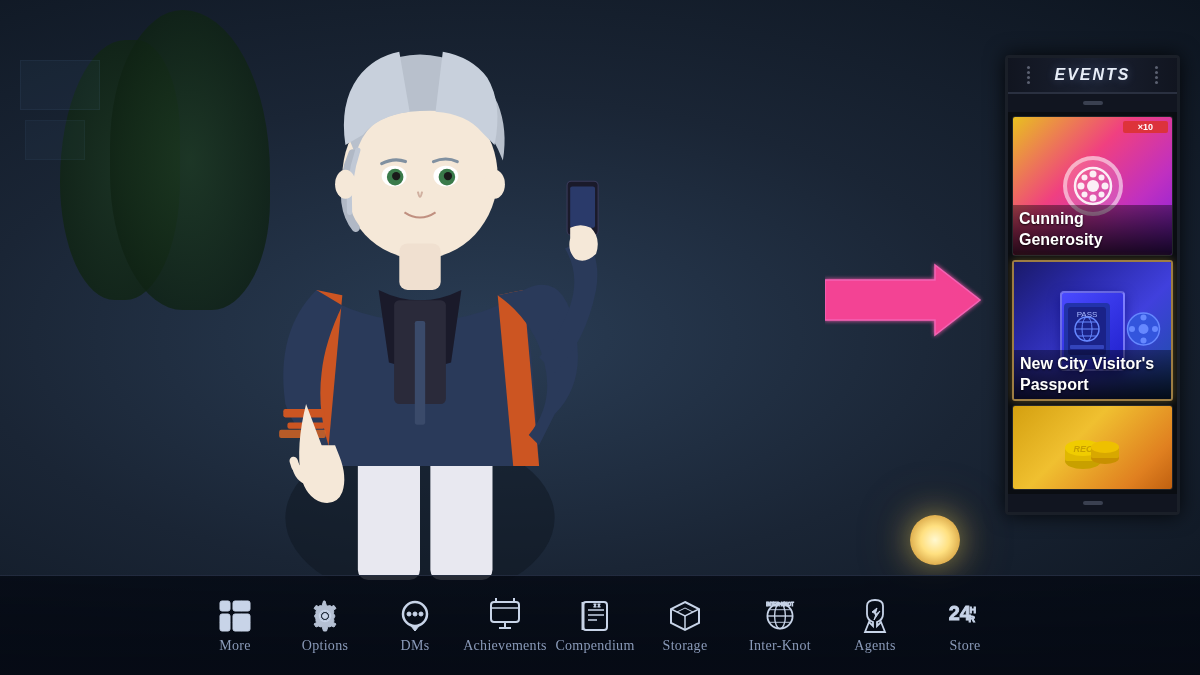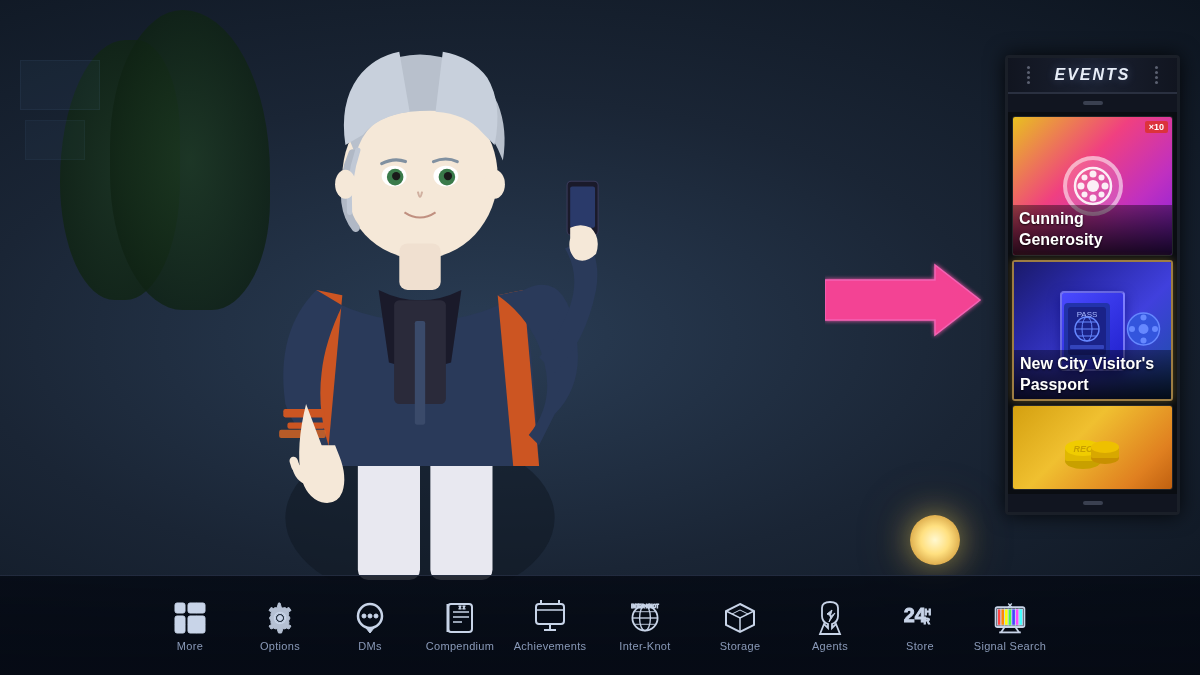--- a/index.html
+++ b/index.html
@@ -99,26 +99,27 @@
     }
 
     .nav-icon svg {
       width: 36px;
       height: 36px;
       fill: #c8d4e8;
       stroke: #c8d4e8;
     }
 
     .nav-label {
-      font-size: 11px;
+      font-size: 14px;
       color: #8a9ab8;
       text-align: center;
       line-height: 1.2;
       font-weight: 500;
       letter-spacing: 0.3px;
+      font-family: Liberation Serif, serif;
     }
 
     
     #events-panel {
       position: absolute;
       right: 20px;
       top: 55px;
       width: 175px;
       height: 460px;
       background: #0a0d12;
@@ -239,21 +240,21 @@
     }
 
     .event-badge {
       position: absolute;
       top: 4px;
       right: 4px;
       background: rgba(220,50,50,0.9);
       color: #fff;
       font-size: 9px;
       font-weight: 900;
-      padding: 1px 4px;
+      padding: 1px 15px;
       border-radius: 2px;
     }
 
     .event-icon-passport {
       width: 65px;
       height: 80px;
       background: linear-gradient(135deg, #4a4aff 0%, #2020cc 100%);
       border-radius: 4px;
       border: 2px solid rgba(255,255,255,0.3);
       display: flex;
@@ -555,109 +556,88 @@
         <circle cx="24" cy="16" r="2" fill="#c8d4e8"></circle>
         <path d="M14 28 L18 33 L22 28" fill="#c8d4e8"></path>
       </svg>
     </div>
     <span class="nav-label">DMs</span>
   </div>
 
   <div class="nav-item">
     <div class="nav-icon">
       <svg viewBox="0 0 36 36" xmlns="http://www.w3.org/2000/svg">
+        <rect x="4" y="4" width="28" height="20" rx="3" fill="none" stroke="#c8d4e8" stroke-width="2"></rect>
+        <line x1="9" y1="4" x2="9" y2="0" stroke="#c8d4e8" stroke-width="2"></line>
+        <line x1="27" y1="4" x2="27" y2="0" stroke="#c8d4e8" stroke-width="2"></line>
+        <line x1="4" y1="10" x2="32" y2="10" stroke="#c8d4e8" stroke-width="1.5"></line>
+        <line x1="18" y1="24" x2="18" y2="30" stroke="#c8d4e8" stroke-width="2"></line>
+        <line x1="12" y1="30" x2="24" y2="30" stroke="#c8d4e8" stroke-width="2"></line>
+      </svg>
+    </div>
+    <span class="nav-label">Achievements</span>
+  </div>
+
+  <div class="nav-item">
+    <div class="nav-icon">
+      <svg viewBox="0 0 36 36" xmlns="http://www.w3.org/2000/svg">
         <rect x="6" y="4" width="24" height="28" rx="3" fill="none" stroke="#c8d4e8" stroke-width="2"></rect>
         <line x1="6" y1="4" x2="6" y2="32" stroke="#c8d4e8" stroke-width="3"></line>
         <line x1="11" y1="12" x2="27" y2="12" stroke="#c8d4e8" stroke-width="1.5"></line>
         <line x1="11" y1="17" x2="27" y2="17" stroke="#c8d4e8" stroke-width="1.5"></line>
         <line x1="11" y1="22" x2="20" y2="22" stroke="#c8d4e8" stroke-width="1.5"></line>
         <text x="18" y="9" text-anchor="middle" fill="#c8d4e8" font-size="5" font-family="Arial">z</text>
         <text x="22" y="9" text-anchor="middle" fill="#c8d4e8" font-size="5" font-family="Arial">z</text>
       </svg>
     </div>
     <span class="nav-label">Compendium</span>
   </div>
 
   <div class="nav-item">
     <div class="nav-icon">
       <svg viewBox="0 0 36 36" xmlns="http://www.w3.org/2000/svg">
-        <rect x="4" y="4" width="28" height="20" rx="3" fill="none" stroke="#c8d4e8" stroke-width="2"></rect>
-        <line x1="9" y1="4" x2="9" y2="0" stroke="#c8d4e8" stroke-width="2"></line>
-        <line x1="27" y1="4" x2="27" y2="0" stroke="#c8d4e8" stroke-width="2"></line>
-        <line x1="4" y1="10" x2="32" y2="10" stroke="#c8d4e8" stroke-width="1.5"></line>
-        <line x1="18" y1="24" x2="18" y2="30" stroke="#c8d4e8" stroke-width="2"></line>
-        <line x1="12" y1="30" x2="24" y2="30" stroke="#c8d4e8" stroke-width="2"></line>
-      </svg>
-    </div>
-    <span class="nav-label">Achievements</span>
+        <path d="M18 4 L32 11 L32 25 L18 32 L4 25 L4 11Z" fill="none" stroke="#c8d4e8" stroke-width="2"></path>
+        <path d="M4 11 L18 18 L32 11" stroke="#c8d4e8" stroke-width="1.5" fill="none"></path>
+        <line x1="18" y1="18" x2="18" y2="32" stroke="#c8d4e8" stroke-width="1.5"></line>
+        <path d="M10 14 L18 10 L26 14" stroke="#c8d4e8" stroke-width="1" fill="none"></path>
+      </svg>
+    </div>
+    <span class="nav-label">Storage</span>
   </div>
 
   <div class="nav-item" style="width:100px;">
     <div class="nav-icon">
       <svg viewBox="0 0 40 36" xmlns="http://www.w3.org/2000/svg">
         <circle cx="20" cy="18" r="14" fill="none" stroke="#c8d4e8" stroke-width="2"></circle>
         <ellipse cx="20" cy="18" rx="6" ry="14" fill="none" stroke="#c8d4e8" stroke-width="1.5"></ellipse>
         <line x1="6" y1="18" x2="34" y2="18" stroke="#c8d4e8" stroke-width="1.5"></line>
         <line x1="8" y1="11" x2="32" y2="11" stroke="#c8d4e8" stroke-width="1"></line>
         <line x1="8" y1="25" x2="32" y2="25" stroke="#c8d4e8" stroke-width="1"></line>
         <text x="20" y="7" text-anchor="middle" fill="#c8d4e8" font-size="5" font-family="Arial" font-weight="bold">INTER-KNOT</text>
       </svg>
     </div>
     <span class="nav-label">Inter-Knot</span>
   </div>
 
   <div class="nav-item">
     <div class="nav-icon">
       <svg viewBox="0 0 36 36" xmlns="http://www.w3.org/2000/svg">
-        <path d="M18 4 L32 11 L32 25 L18 32 L4 25 L4 11Z" fill="none" stroke="#c8d4e8" stroke-width="2"></path>
-        <path d="M4 11 L18 18 L32 11" stroke="#c8d4e8" stroke-width="1.5" fill="none"></path>
-        <line x1="18" y1="18" x2="18" y2="32" stroke="#c8d4e8" stroke-width="1.5"></line>
-        <path d="M10 14 L18 10 L26 14" stroke="#c8d4e8" stroke-width="1" fill="none"></path>
-      </svg>
-    </div>
-    <span class="nav-label">Storage</span>
-  </div>
-
-  <div class="nav-item">
-    <div class="nav-icon">
-      <svg viewBox="0 0 36 36" xmlns="http://www.w3.org/2000/svg">
 
         <path d="M10 8 Q10 2 18 2 Q26 2 26 8 L26 16 Q26 22 20 24 L20 28 L24 24 L28 34 L8 34 L12 24 L16 28 L16 24 Q10 22 10 16Z" fill="none" stroke="#c8d4e8" stroke-width="1.8"></path>
         <path d="M15 14 L20 10 L18 17 L23 13 L17 22 L19 16Z" fill="#c8d4e8"></path>
       </svg>
     </div>
     <span class="nav-label">Agents</span>
   </div>
 
   <div class="nav-item">
     <div class="nav-icon">
       <svg viewBox="0 0 40 36" xmlns="http://www.w3.org/2000/svg">
         <text x="2" y="22" fill="#c8d4e8" font-size="22" font-weight="900" font-family="Arial">24</text>
         <text x="25" y="15" fill="#c8d4e8" font-size="10" font-weight="bold" font-family="Arial">H</text>
         <text x="24" y="25" fill="#c8d4e8" font-size="10" font-weight="bold" font-family="Arial">R</text>
       </svg>
     </div>
     <span class="nav-label">Store</span>
   </div>
 
-  <div class="nav-item">
-    <div class="nav-icon">
-      <svg viewBox="0 0 40 36" xmlns="http://www.w3.org/2000/svg">
-        <rect x="4" y="6" width="32" height="22" rx="2" fill="none" stroke="#c8d4e8" stroke-width="2"></rect>
-
-        <rect x="6" y="8" width="4" height="18" fill="#ff4444"></rect>
-        <rect x="10" y="8" width="4" height="18" fill="#ff8800"></rect>
-        <rect x="14" y="8" width="4" height="18" fill="#ffff00"></rect>
-        <rect x="18" y="8" width="4" height="18" fill="#44ff44"></rect>
-        <rect x="22" y="8" width="4" height="18" fill="#4444ff"></rect>
-        <rect x="26" y="8" width="4" height="18" fill="#ff44ff"></rect>
-        <rect x="30" y="8" width="4" height="18" fill="#44ffff"></rect>
-        <line x1="14" y1="28" x2="10" y2="34" stroke="#c8d4e8" stroke-width="2"></line>
-        <line x1="26" y1="28" x2="30" y2="34" stroke="#c8d4e8" stroke-width="2"></line>
-        <line x1="8" y1="34" x2="32" y2="34" stroke="#c8d4e8" stroke-width="2"></line>
-        <line x1="18" y1="2" x2="22" y2="6" stroke="#c8d4e8" stroke-width="1.5"></line>
-        <line x1="22" y1="2" x2="18" y2="6" stroke="#c8d4e8" stroke-width="1.5"></line>
-      </svg>
-    </div>
-    <span class="nav-label">Signal Search</span>
-  </div>
 
 </div>
 
 </body></html>

